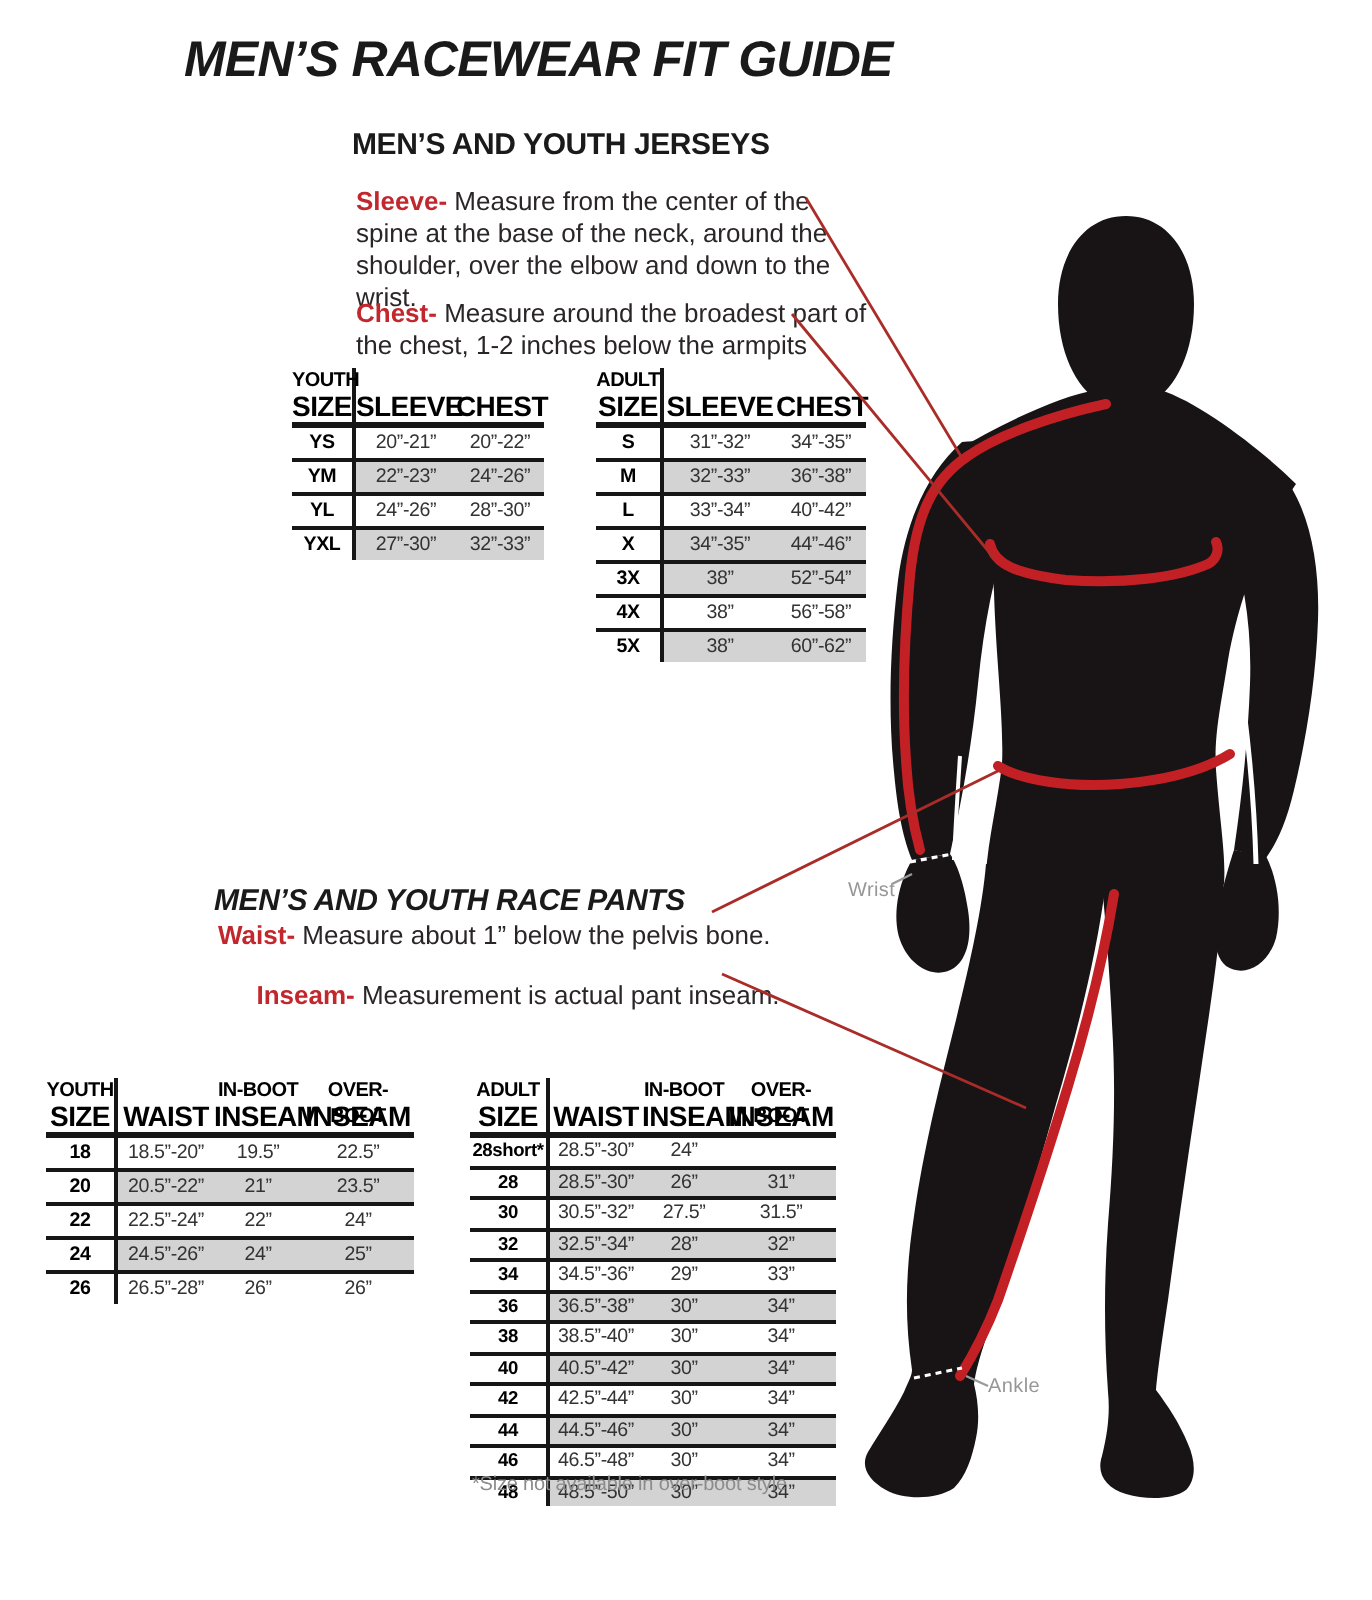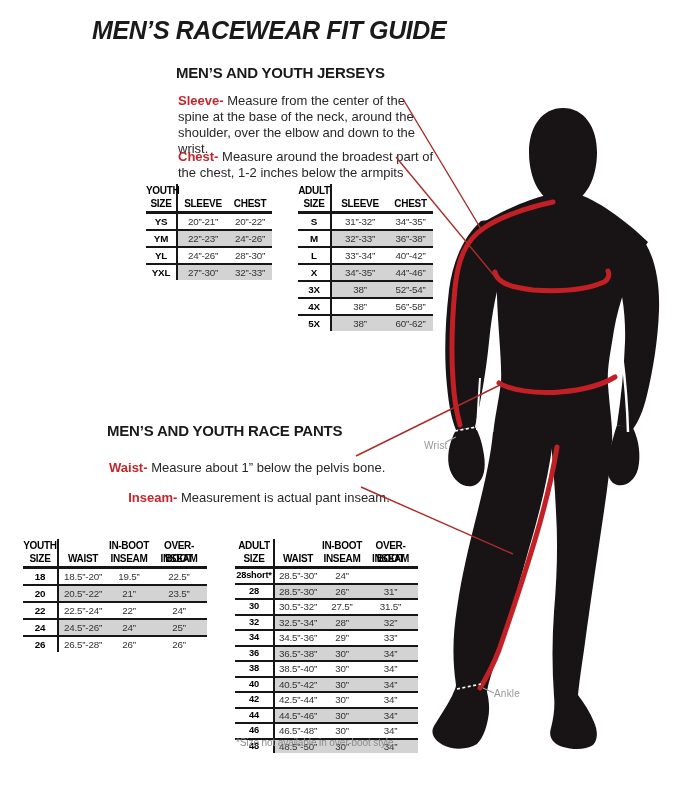--- a/index.html
+++ b/index.html
@@ -11,35 +11,35 @@
   h1.title{
     position:absolute; left:92px; top:16px; margin:0;
     font-size:25px; font-weight:bold; font-style:italic; color:#1a1a1a;
     letter-spacing:-0.4px; white-space:nowrap;
   }
   h2.section{
     position:absolute; margin:10px; font-size:15px; font-weight:bold; color:#1a1a1a;
     letter-spacing:-0.2px; white-space:nowrap;
   }
   .h-jerseys{left:166px; top:54px;}
-  .h-pants{left:97px; top:412px;}
+  .h-pants{left:97px; top:432px;font-style:italic;}
   .instr{
     position:absolute; margin:12px; font-size:13px; line-height:16px; color:#2a2627;
   }
   .instr .term{color:#c1272d; font-weight:bold;}
   .i-sleeve{left:166px; top:81px; width:256px;}
   .i-chest{left:166px; top:137px; width:256px;}
   .i-waist{left:97px; top:448px; width:300px;}
   .i-inseam{left:97px; top:478px; width:300px;text-align:center;}
 
   .fit-table{position:absolute; font-size:10px; color:#000;}
   .thead{display:flex; border-bottom:3px solid #161616;}
   .th{font-weight:bold; text-align:center; letter-spacing:-0.3px;}
   .th1{height:13px; line-height:13px; font-size:10px;}
-  .th2{height:14px; line-height:13px; font-size:10px;}
+  .th2{height:14px; line-height:13px; font-size:14px;}
   .trow{display:flex;}
   .trow + .trow{border-top:2px solid #161616;}
   .c{
     text-align:center; color:#333; height:var(--rh); line-height:var(--rh);
     font-size:9.8px; letter-spacing:-0.2px; overflow:hidden;
   }
   .c1{font-weight:bold; color:#000; border-right:2px solid #161616;}
   .alt .c:not(.c1){background:#d3d3d3;}
 
   .t-yj{left:146px; top:184px; --rh:15px;}

